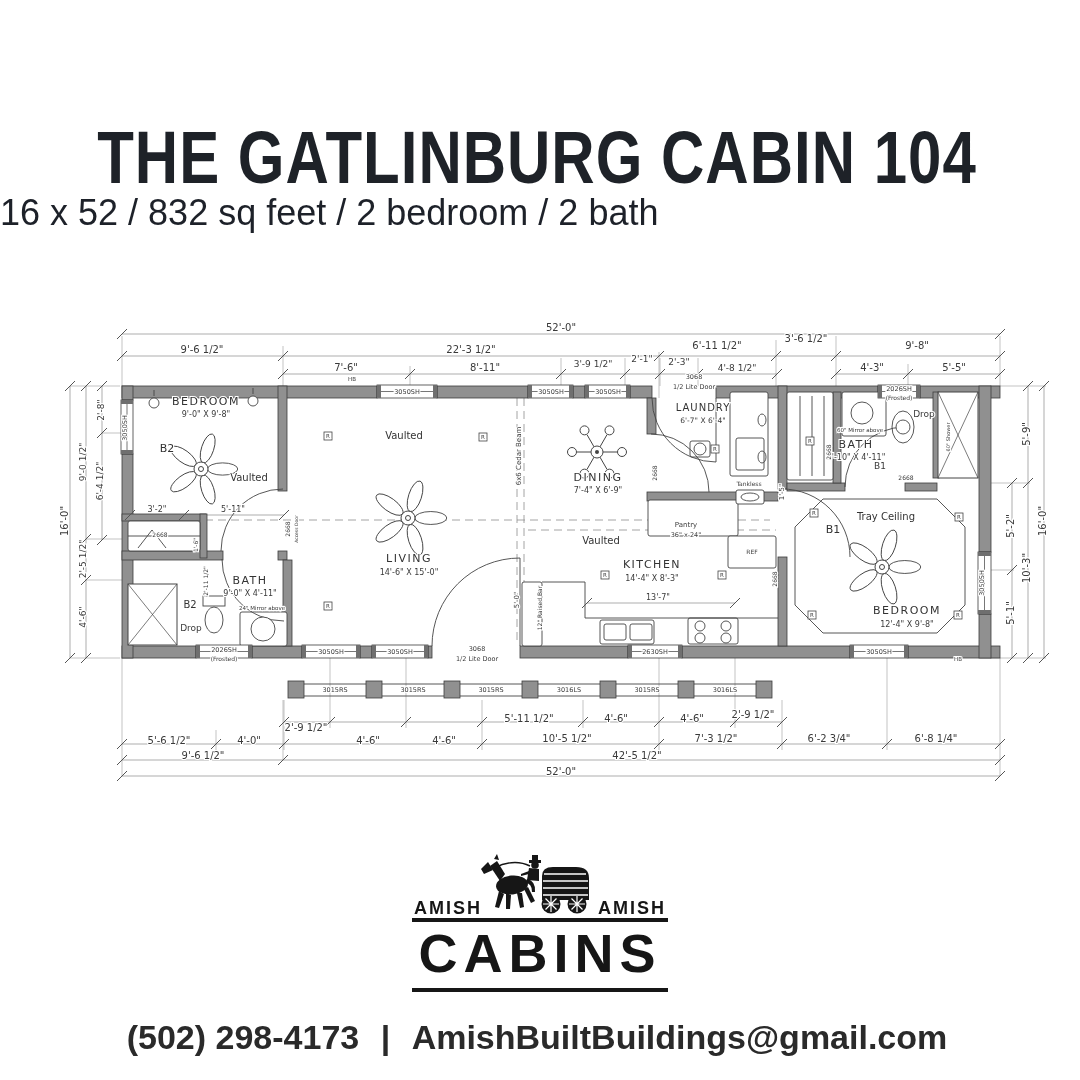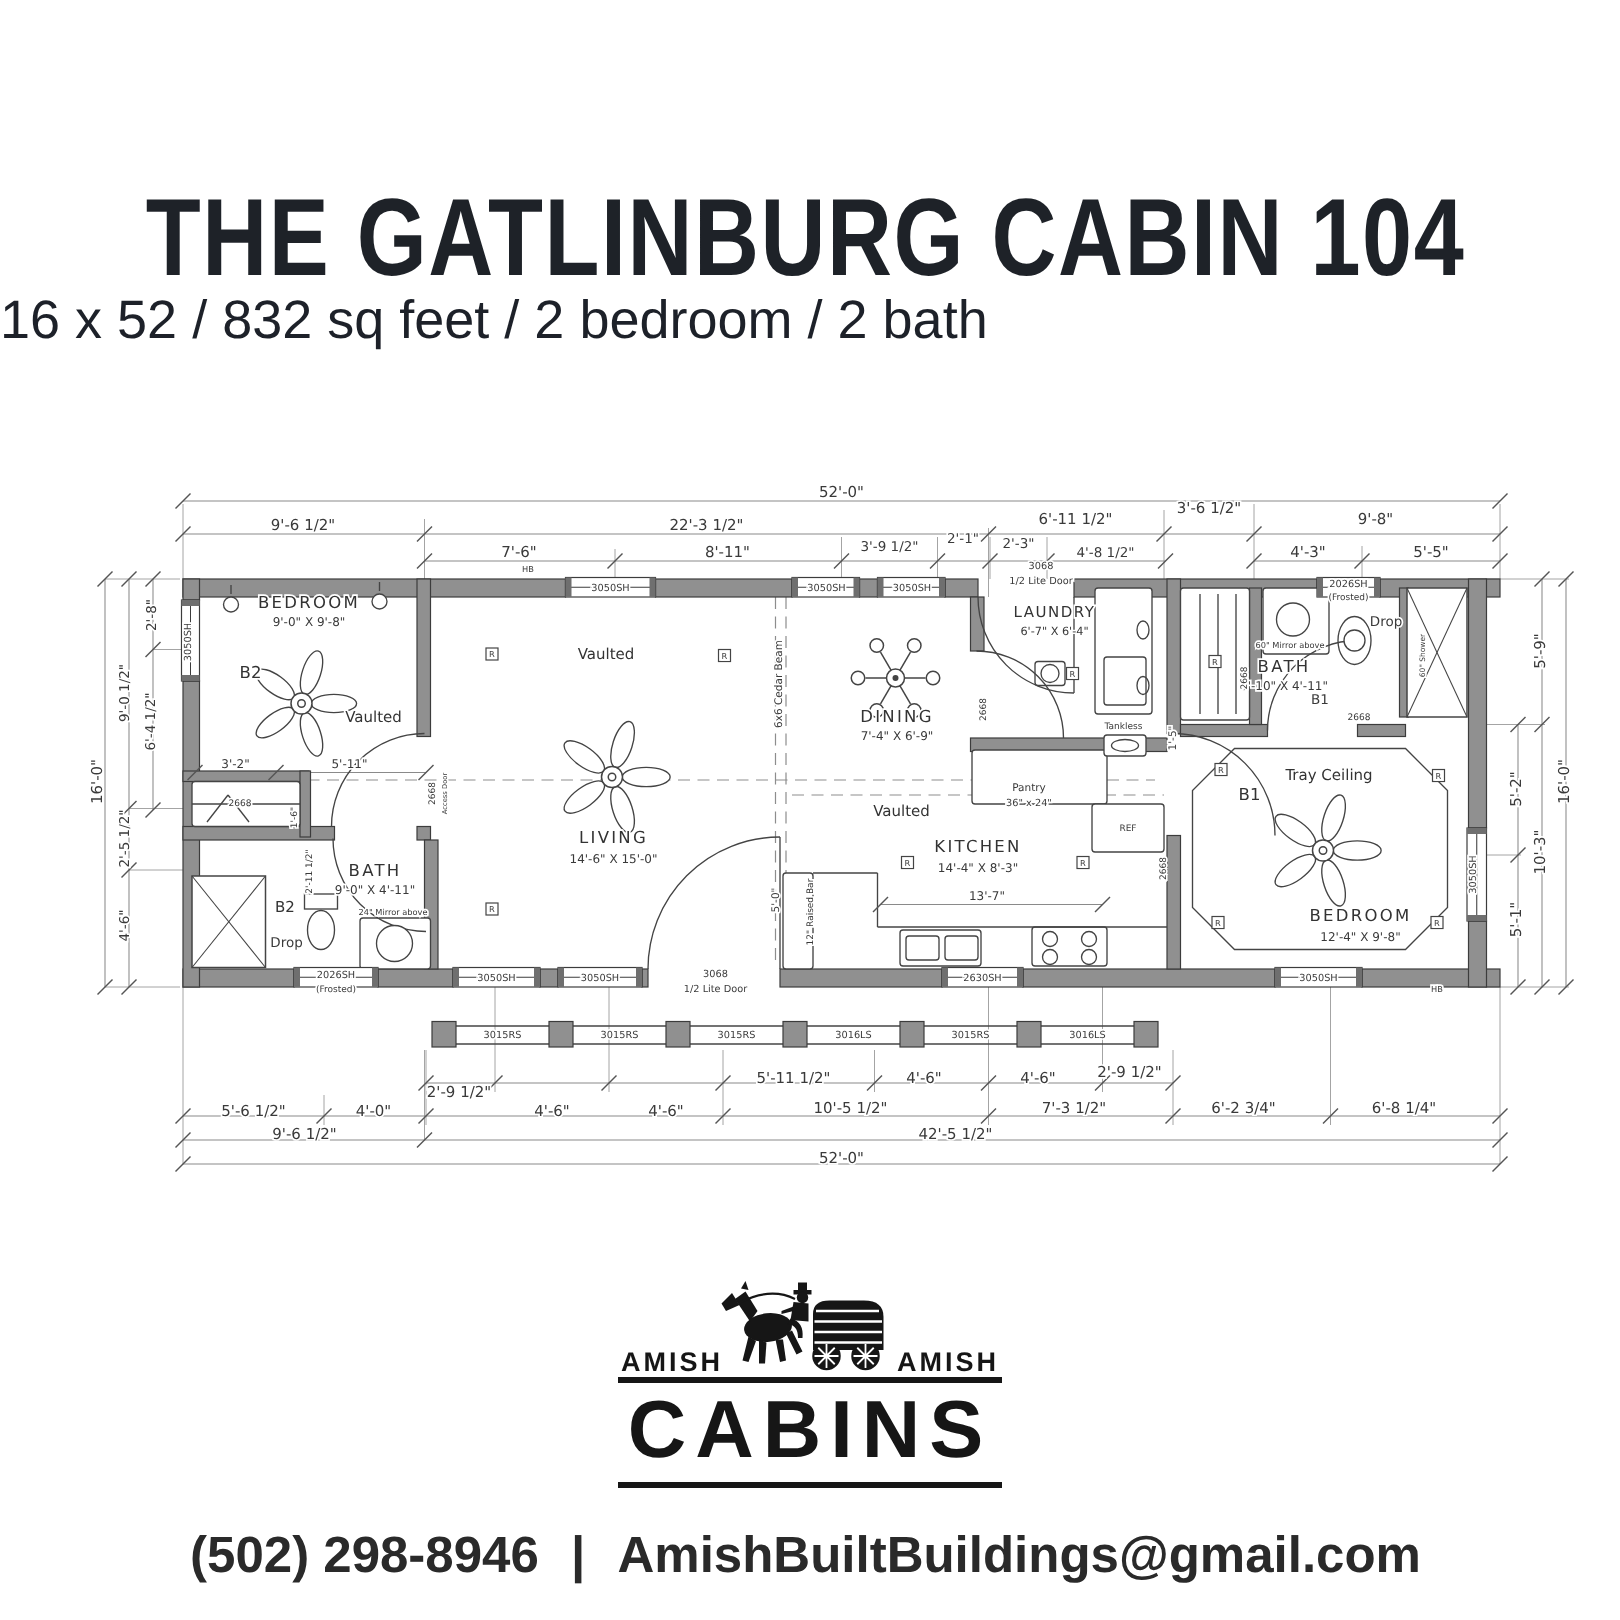--- a/index.html
+++ b/index.html
@@ -506,17 +506,17 @@
       <path d="M14,14 Q34,4 50,12" stroke="#161616" stroke-width="1.4" fill="none"></path>
     </svg>
     <div class="word w-amish">AMISH</div>
     <div class="word w-built">AMISH</div>
     <div class="rule r1"></div>
     <div class="cabins">CABINS</div>
     <div class="rule r2"></div>
   </div>
 
   <div id="contact">
-    <span>(502) 298-8946</span>
+    <span>(502) 298-4173</span>
     <span>|</span>
     <span>AmishBuiltBuildings@gmail.com</span>
   </div>
 </div>
 
 </body></html>

